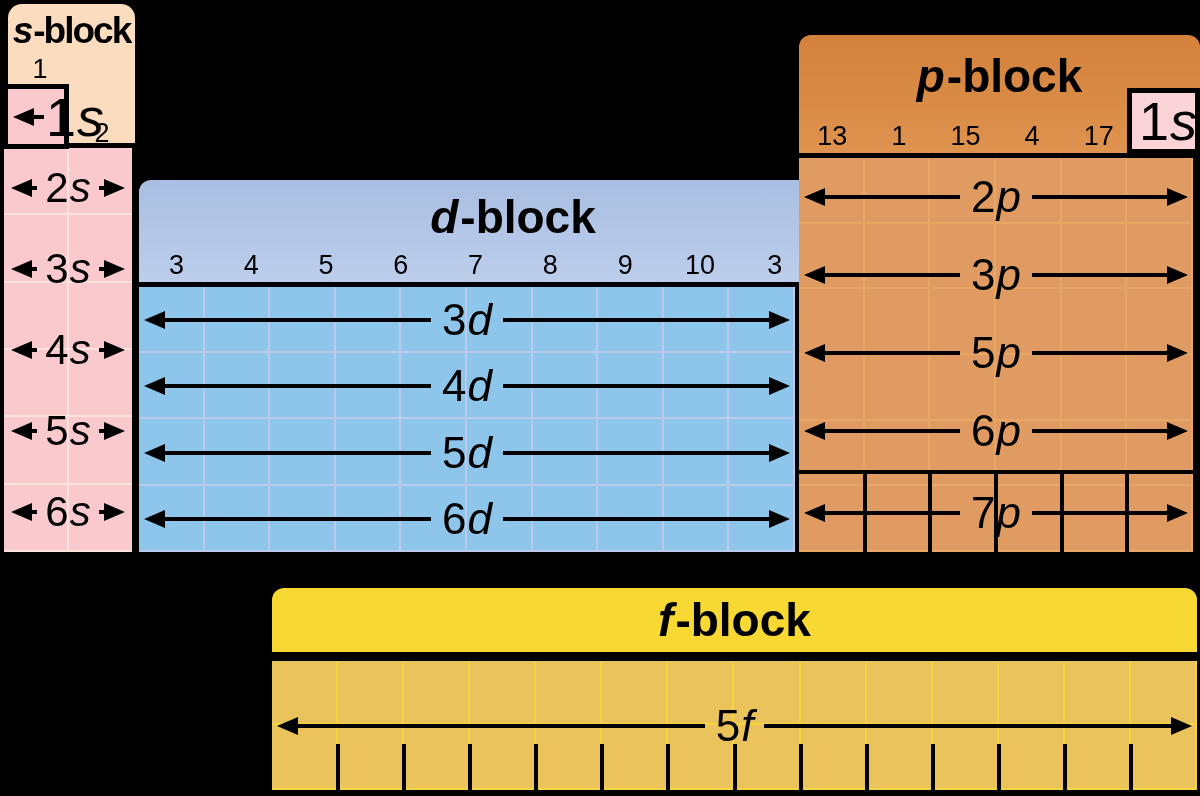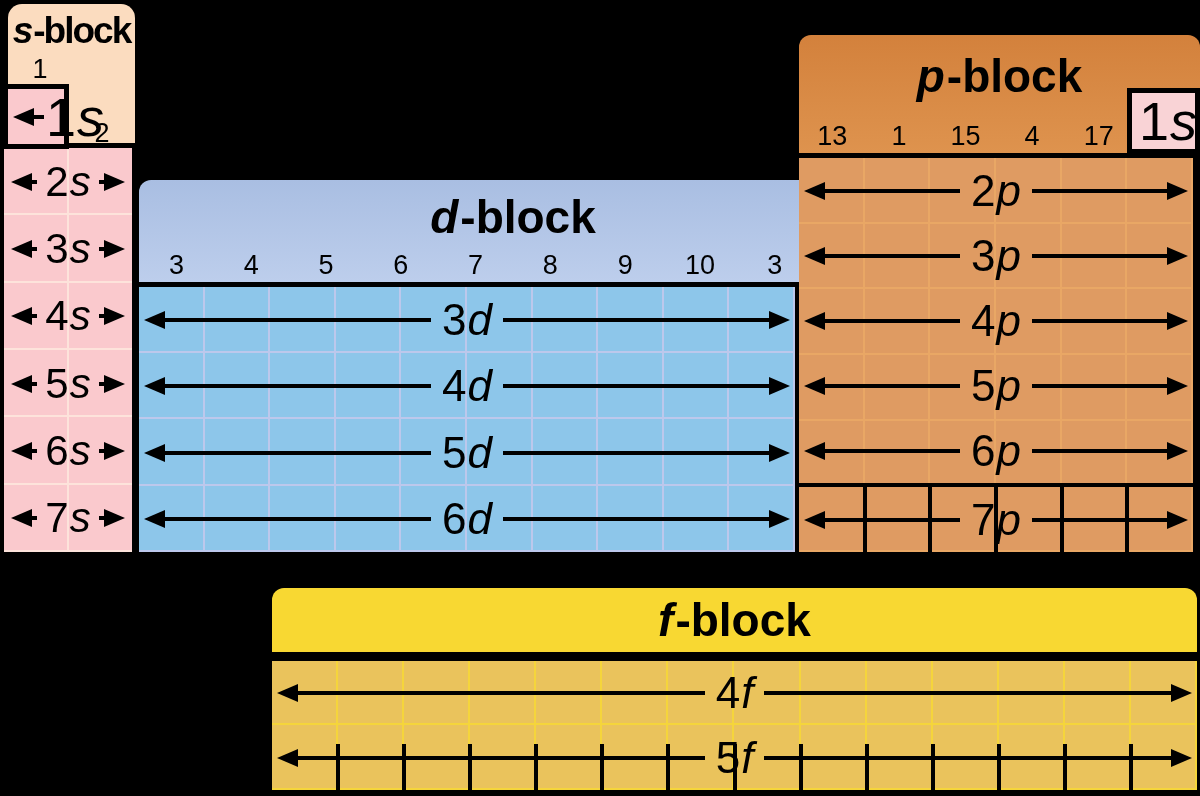--- a/index.html
+++ b/index.html
@@ -140,29 +140,20 @@
     </div>
     <div class="row">
       <div class="arrow small">
         <span class="head hl"></span>
           <span class="line"></span>
         <span class="lbl"><span>6</span><i>s</i></span>
         <span class="line"></span>
           <span class="head hr"></span>
       </div>
     </div>
-    <div class="row">
-      <div class="arrow small">
-        <span class="head hl"></span>
-          <span class="line"></span>
-        <span class="lbl"><span>7</span><i>s</i></span>
-        <span class="line"></span>
-          <span class="head hr"></span>
-      </div>
-    </div>
   </section>
 
   <section class="abs block-header d-header">
     <div class="title"><i>d</i><span>-block</span></div>
     <div class="groups">
       <span class="gnum">3</span>
       <span class="gnum">4</span>
       <span class="gnum">5</span>
       <span class="gnum">6</span>
       <span class="gnum">7</span>
@@ -247,29 +238,20 @@
           <span class="line"></span>
         <span class="lbl"><span>3</span><i>p</i></span>
         <span class="line"></span>
           <span class="head hr"></span>
       </div>
     </div>
     <div class="row">
       <div class="arrow">
         <span class="head hl"></span>
           <span class="line"></span>
-        <span class="lbl"><span>4</span><i>p</i></span>
-        <span class="line"></span>
-          <span class="head hr"></span>
-      </div>
-    </div>
-    <div class="row">
-      <div class="arrow">
-        <span class="head hl"></span>
-          <span class="line"></span>
         <span class="lbl"><span>5</span><i>p</i></span>
         <span class="line"></span>
           <span class="head hr"></span>
       </div>
     </div>
     <div class="row">
       <div class="arrow">
         <span class="head hl"></span>
           <span class="line"></span>
         <span class="lbl"><span>6</span><i>p</i></span>
@@ -291,29 +273,20 @@
           <span class="head hr"></span>
       </div>
     </div>
   </section>
 
   <section class="abs block-header f-header">
     <div class="title"><i>f</i><span>-block</span></div>
   </section>
 
   <section class="abs f-body">
-    <div class="row">
-      <div class="arrow">
-        <span class="head hl"></span>
-          <span class="line"></span>
-        <span class="lbl"><span>4</span><i>f</i></span>
-        <span class="line"></span>
-          <span class="head hr"></span>
-      </div>
-    </div>
     <div class="row">
       <i class="fv" style="left:7.1429%"></i>
       <i class="fv" style="left:14.2857%"></i>
       <i class="fv" style="left:21.4286%"></i>
       <i class="fv" style="left:28.5714%"></i>
       <i class="fv" style="left:35.7143%"></i>
       <i class="fv" style="left:42.8571%"></i>
       <i class="fv" style="left:50%"></i>
       <i class="fv" style="left:57.1429%"></i>
       <i class="fv" style="left:64.2857%"></i>

